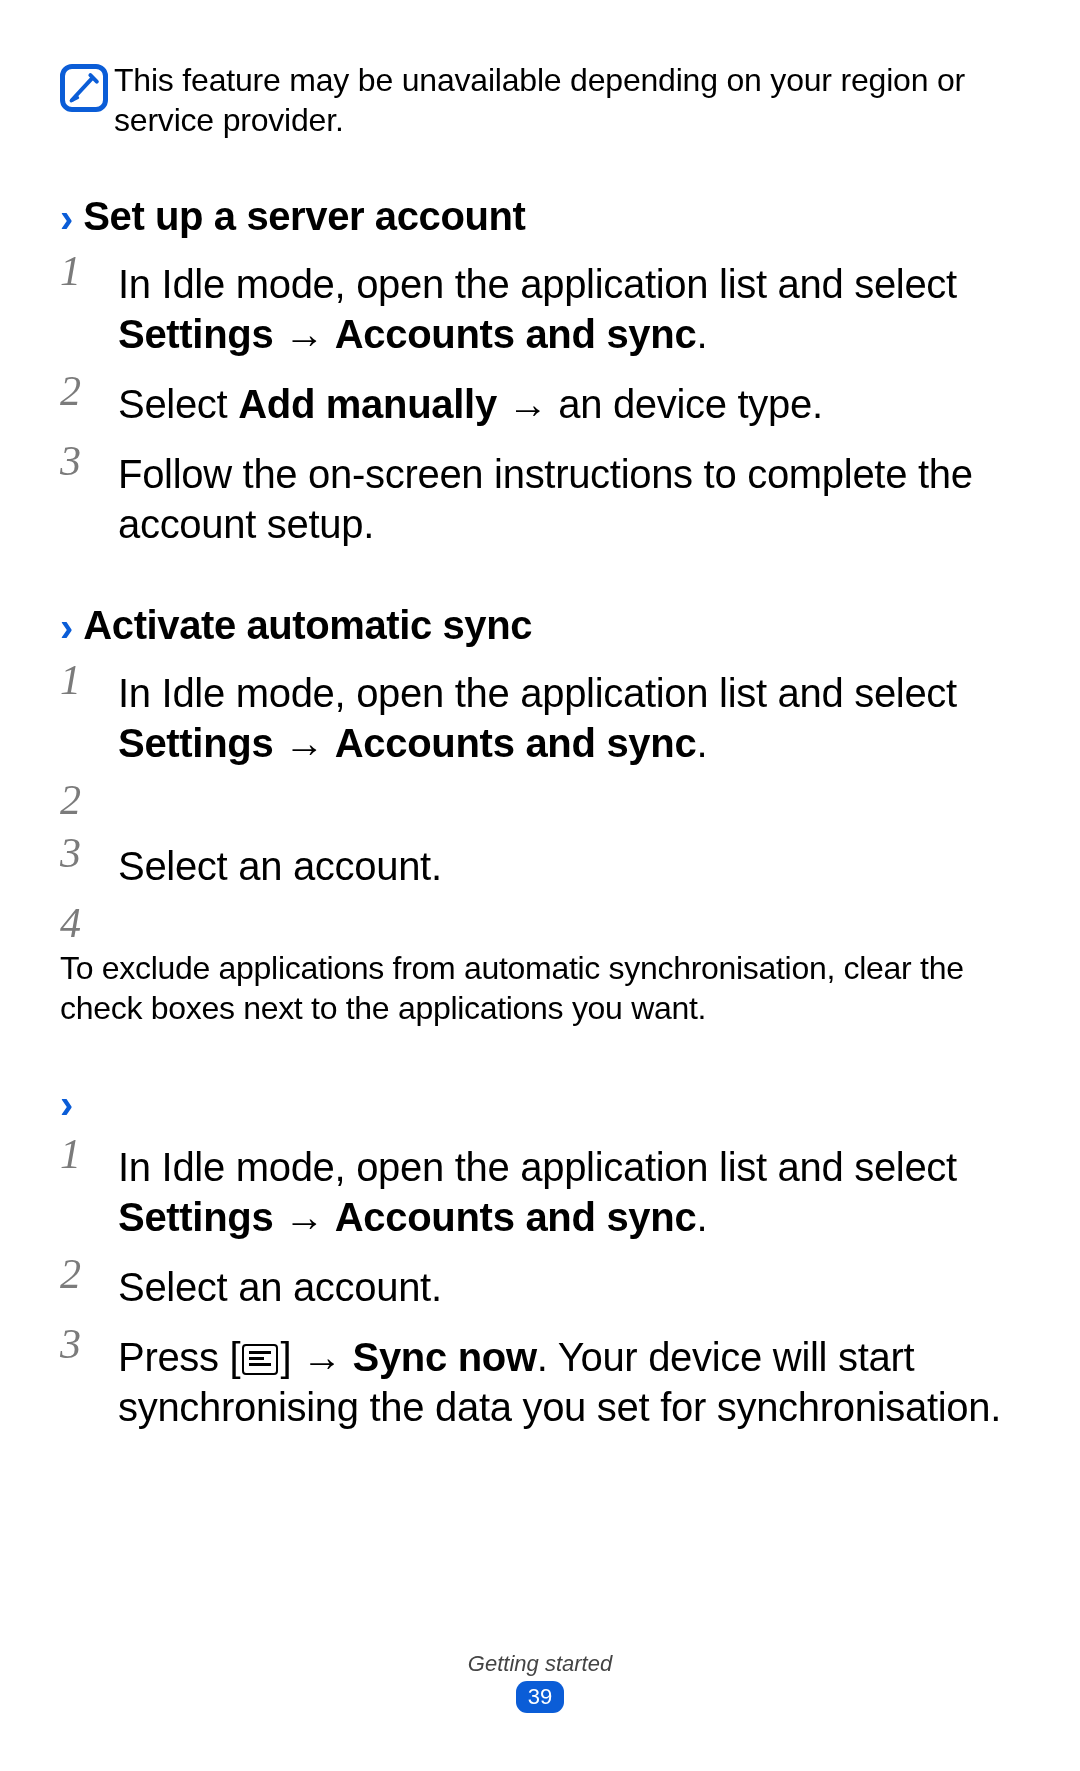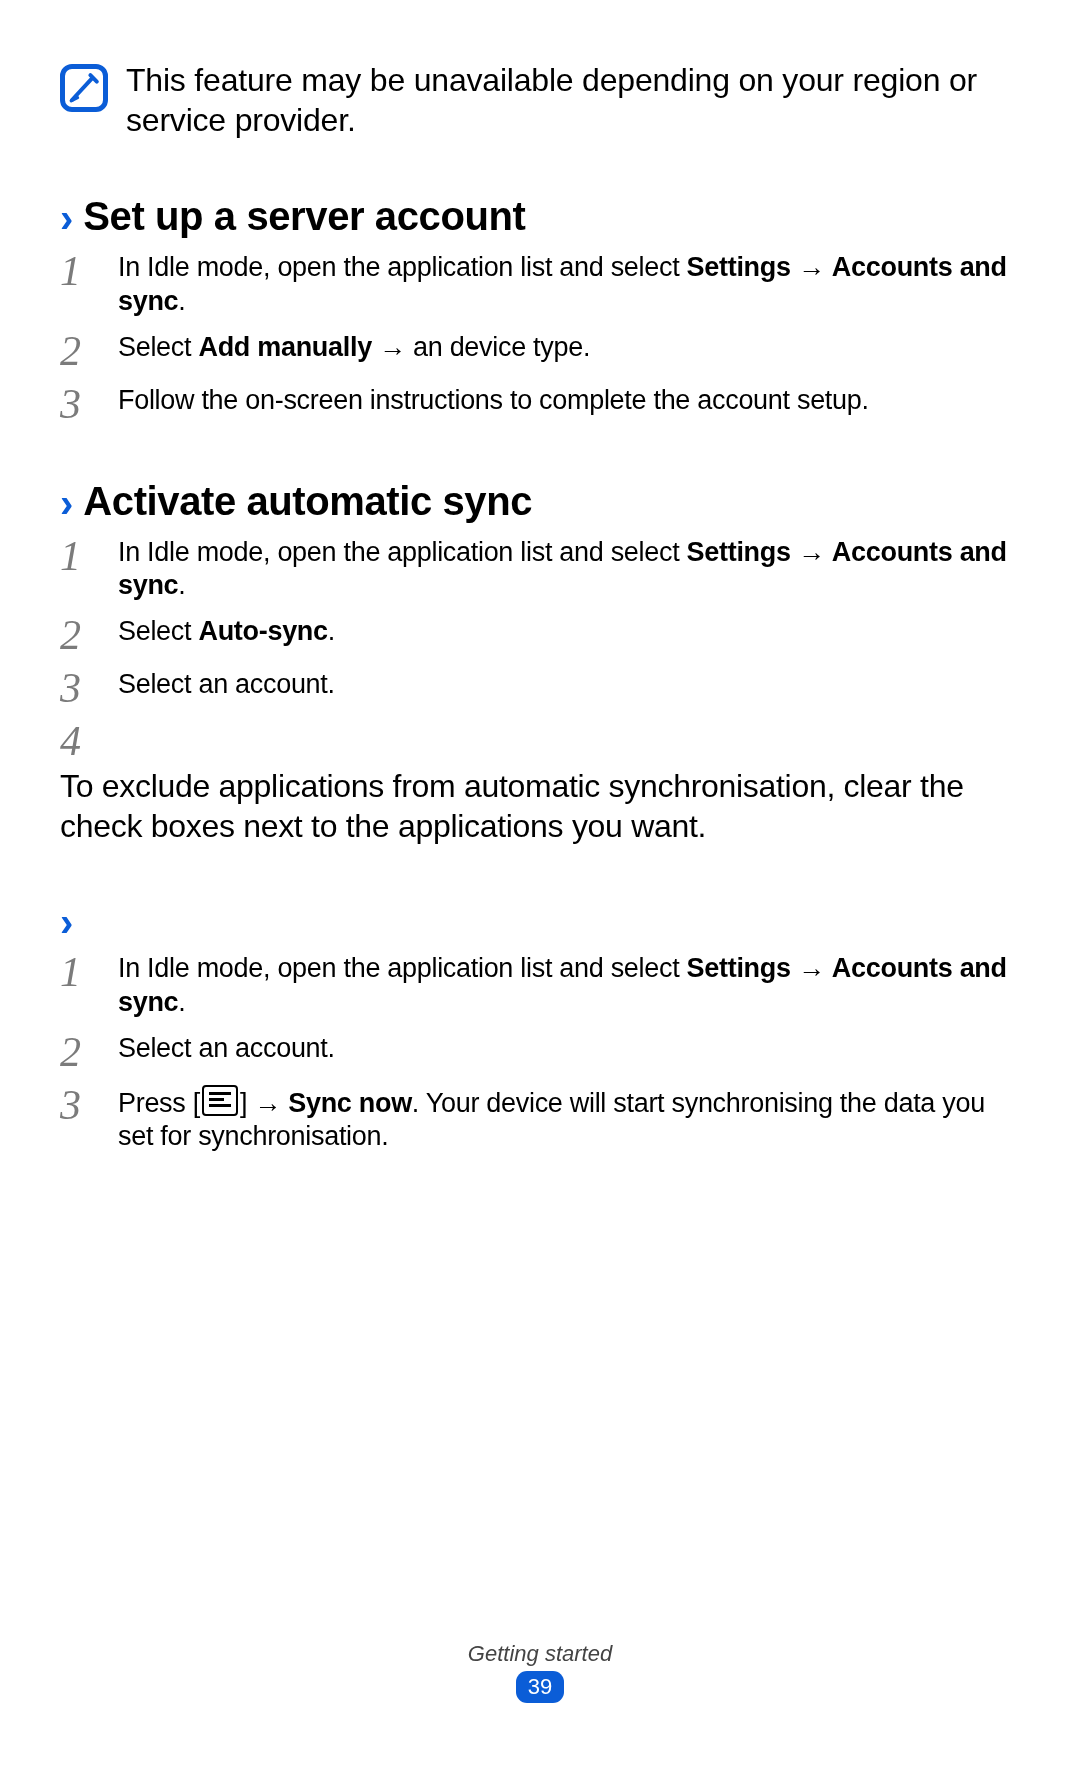--- a/index.html
+++ b/index.html
@@ -14,21 +14,21 @@
     height: 1771px;
     box-sizing: border-box;
     padding: 60px 60px 20px 60px;
     position: relative;
   }
 
   
   .note-row {
     display: flex;
     align-items: flex-start;
-    gap: 18px;
+    gap: 6px;
     margin-bottom: 36px;
   }
   .note-icon {
     width: 48px;
     height: 48px;
     flex: none;
     border: 5px solid #0b5dd7;
     background: #ffffff;
     border-radius: 12px;
     display: flex;
@@ -83,23 +83,24 @@
     font-family: Georgia, "Times New Roman", serif;
     font-style: italic;
     font-size: 42px;
     color: #7b7b7b;
     line-height: 1;
     text-align: left;
     margin-top: -1px;
     letter-spacing: -1px;
   }
   .step-text {
-    font-size: 27px;
+    font-size: 40px;
     line-height: 1.25;
     letter-spacing: -0.3px;
+    margin-top: 8px;
   }
   .b { font-weight: 700; }
 
   
   .plain {
     font-size: 32px;
     line-height: 1.25;
     letter-spacing: -0.3px;
     margin-top: 4px;
   }
@@ -119,21 +120,21 @@
     width: 22px;
     height: 3px;
     background: #000;
     margin: 3px 0;
   }
   .menu-glyph span.mid { width: 15px; }
 
   
   .footer {
     position: absolute;
-    bottom: 68px;
+    bottom: 58px;
     left: 0;
     width: 100%;
     text-align: center;
   }
   .footer .label {
     font-style: italic;
     font-size: 22px;
     color: #444;
     letter-spacing: 0px;
   }
@@ -195,23 +196,20 @@
   </div>
   <div class="steps">
     <div class="step">
       <div class="step-num">1</div>
       <div class="step-text">
         <span>In Idle mode, open the application list and select </span><span class="b">Settings</span><span> → </span><span class="b">Accounts and sync</span><span>.</span>
       </div>
     </div>
     <div class="step">
       <div class="step-num">2</div>
-      <div class="step-text">
-        <span>Select </span><span class="b">Auto-sync</span><span>.</span>
-      </div>
     </div>
     <div class="step">
       <div class="step-num">3</div>
       <div class="step-text">Select an account.</div>
     </div>
     <div class="step">
       <div class="step-num">4</div>
     </div>
   </div>
   <div class="plain">To exclude applications from automatic synchronisation, clear the check boxes next to the applications you want.</div>

